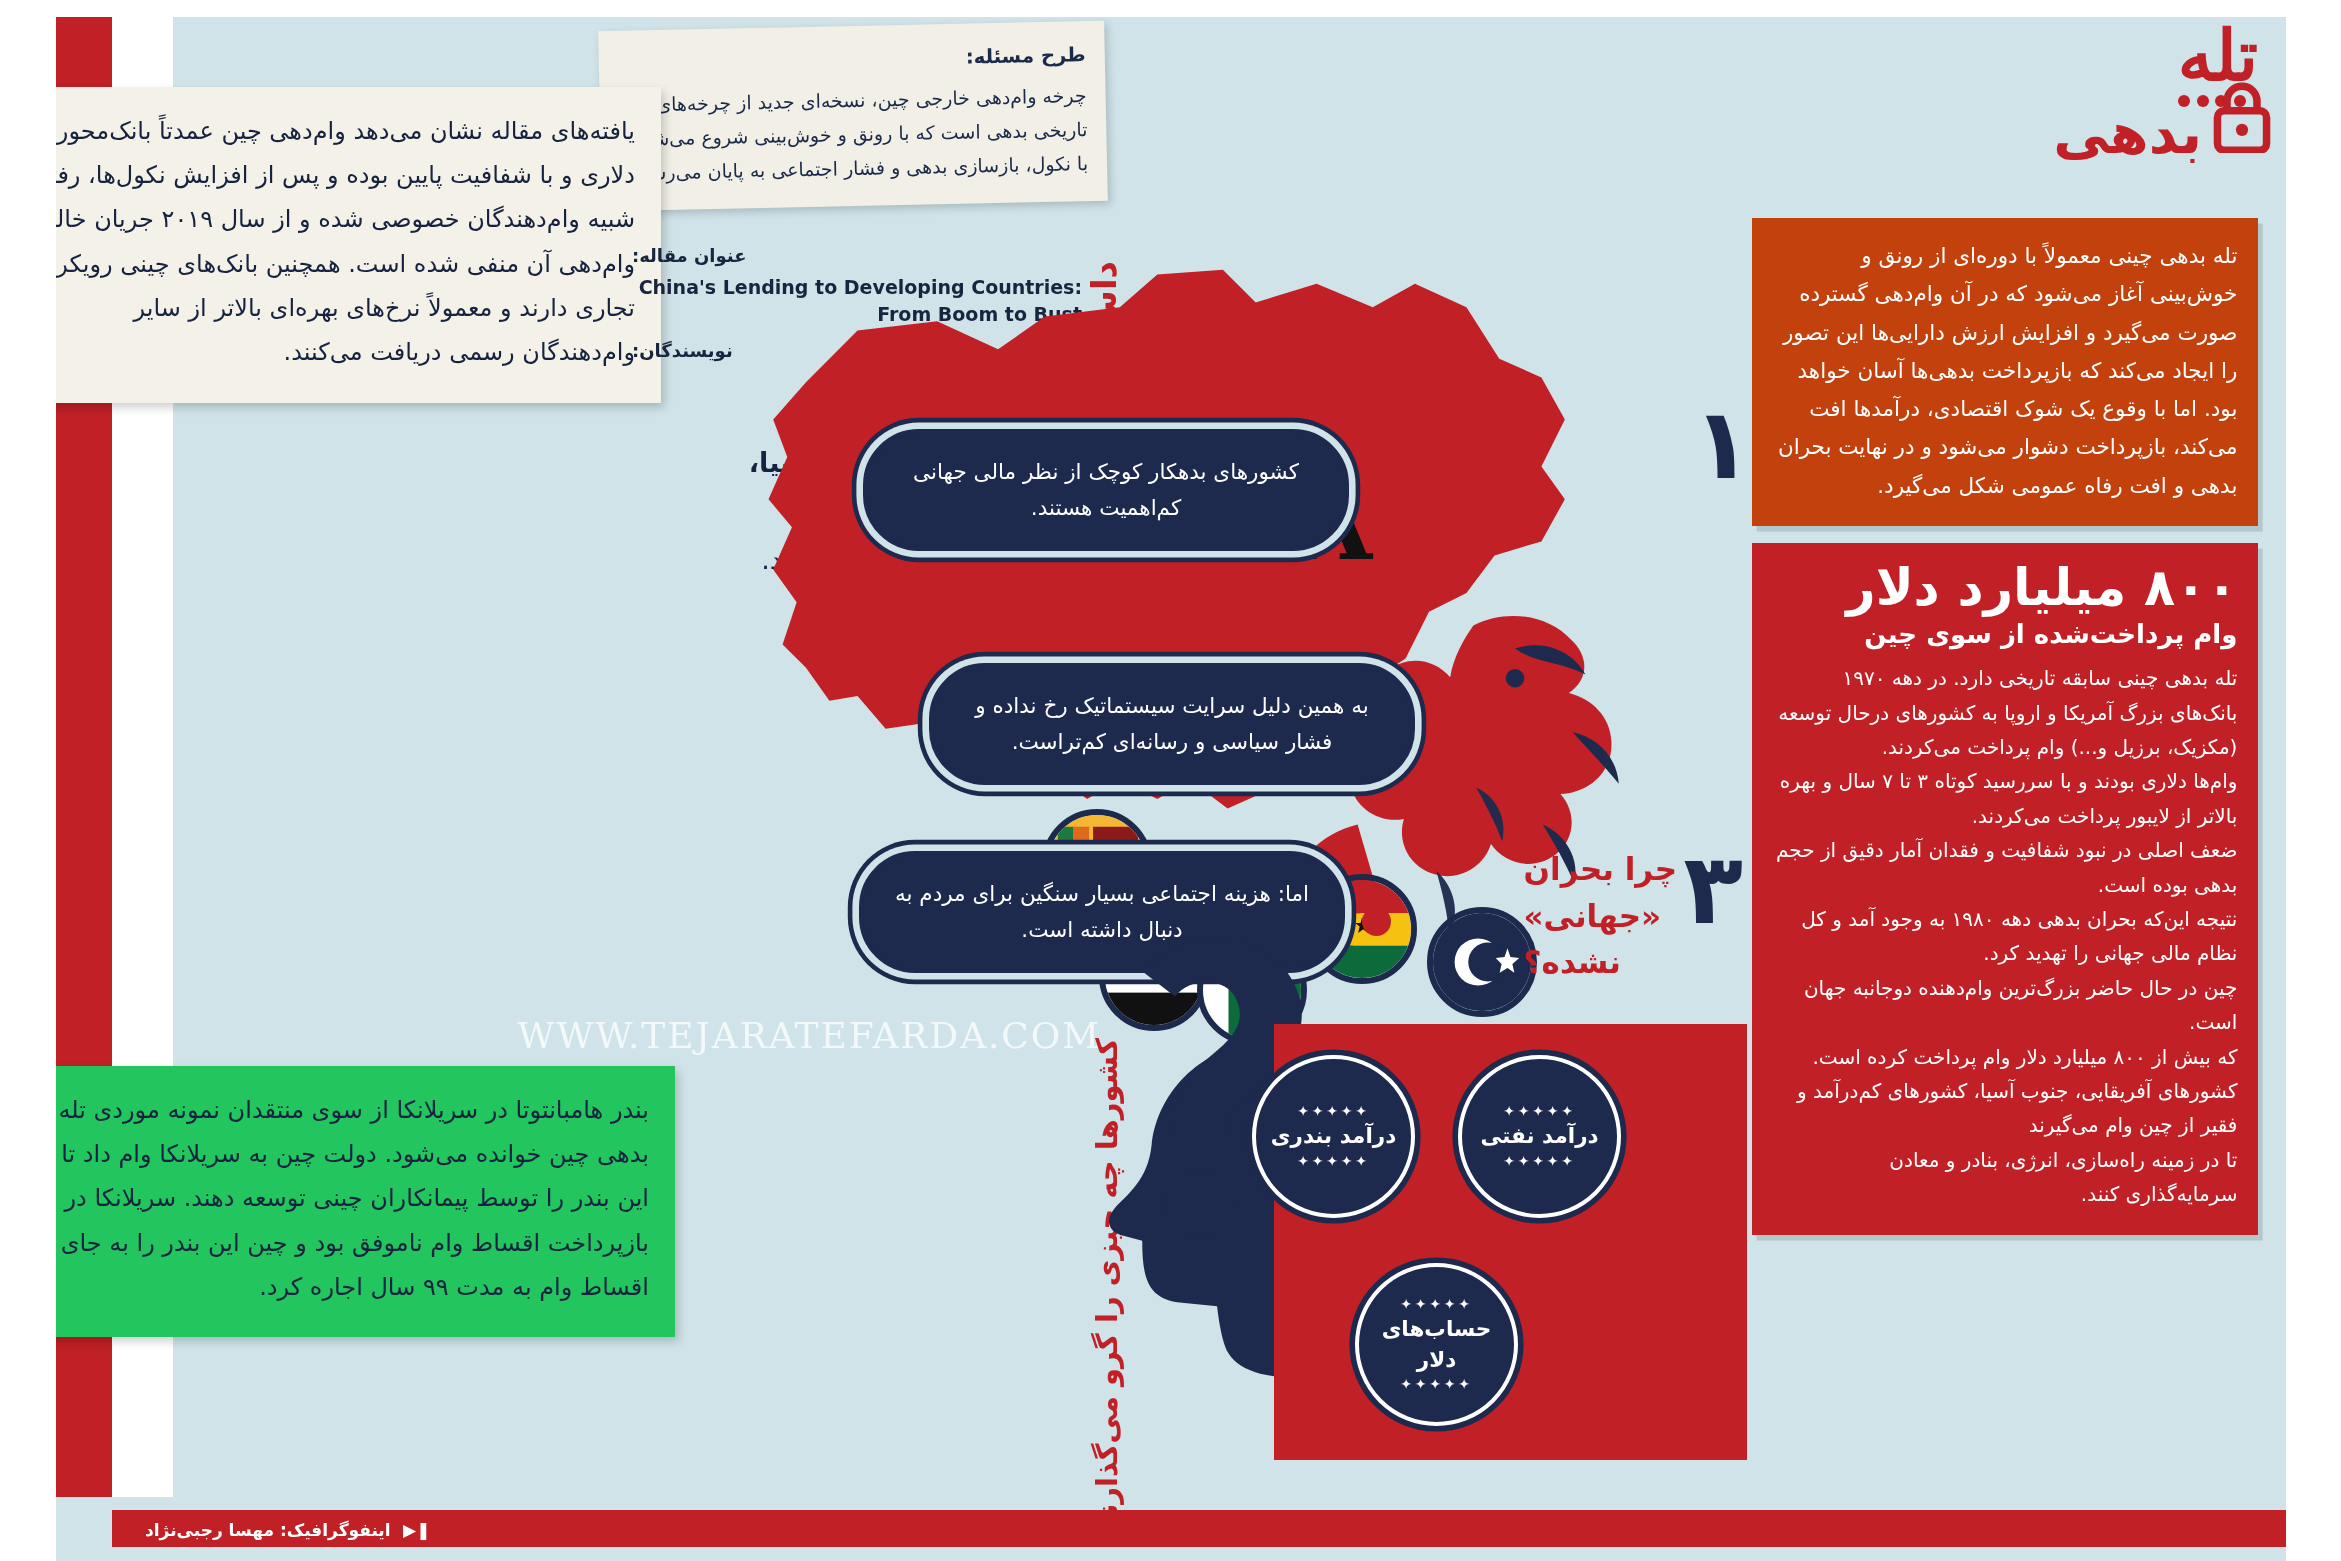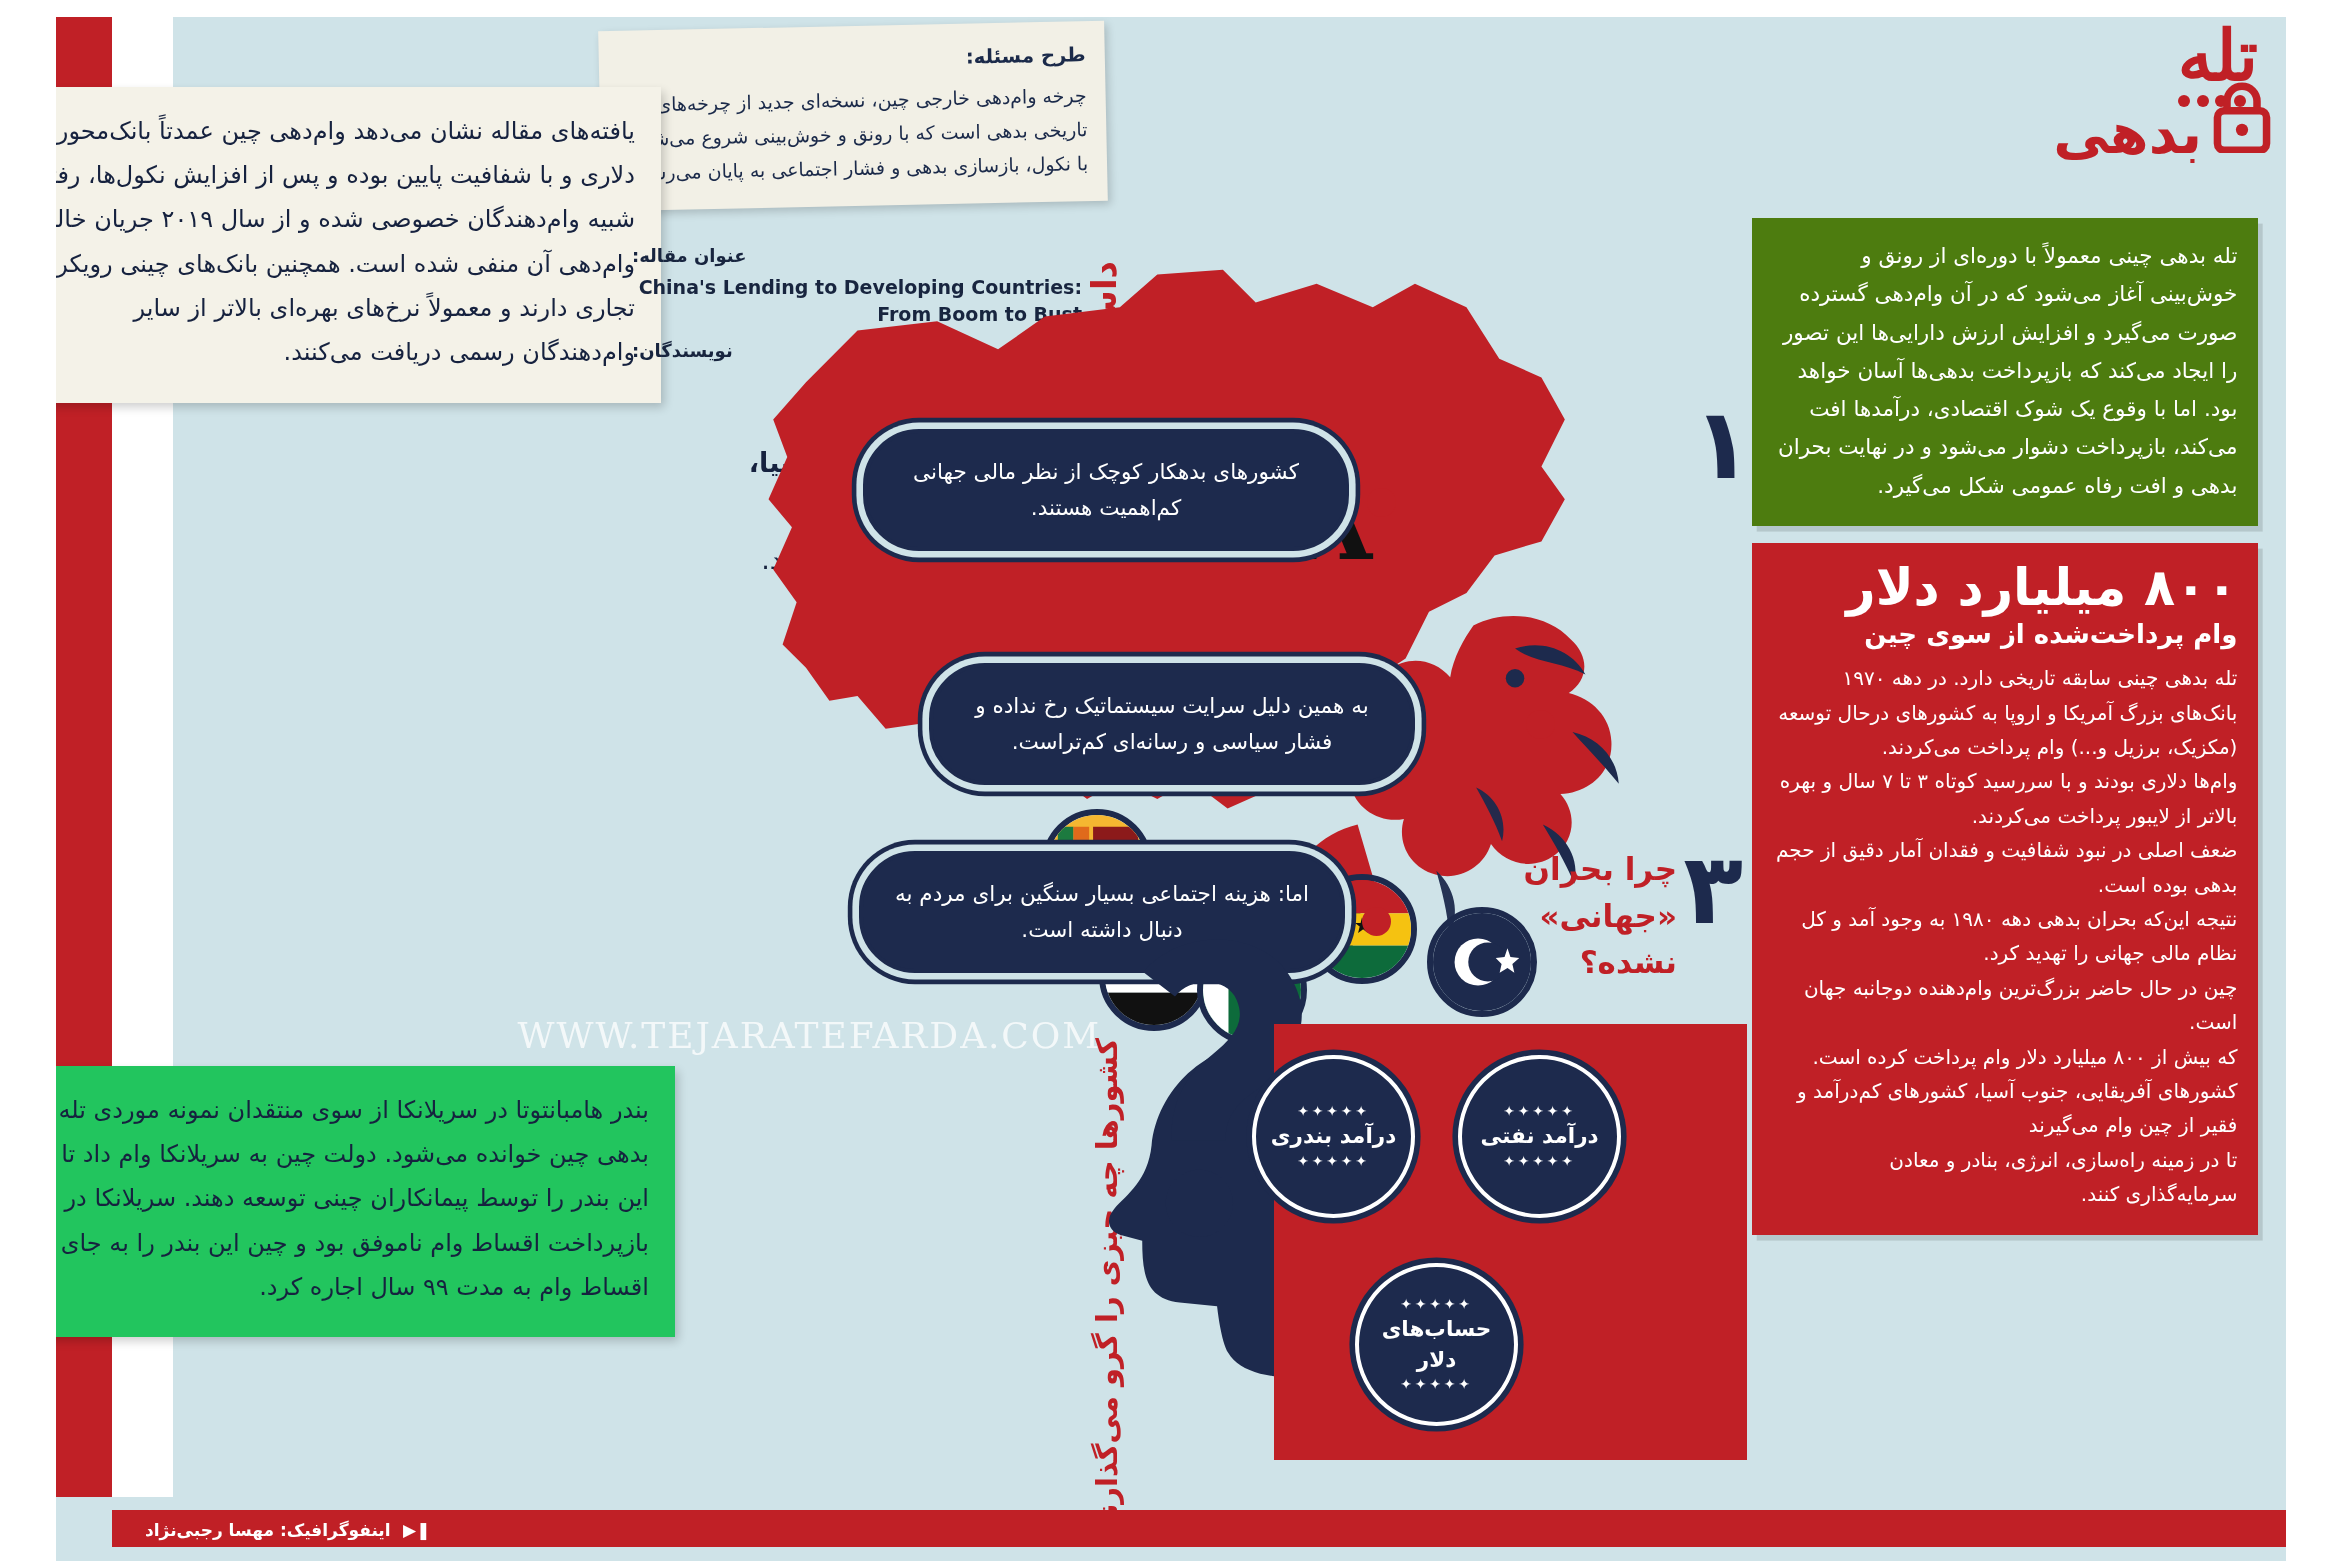--- a/index.html
+++ b/index.html
@@ -92,21 +92,21 @@
     box-shadow:3.7px 4.7px 9.4px rgba(0,0,0,.20);
     direction:rtl;text-align:right;
     font-size:24px;line-height:1.85;color:#16223f;
   }
 
   
   .right-col{
     position:absolute;top:201px;right:28px;width:506px;
   }
   .red-box{
-    background:#4d7c0f;color:#ffffff;
+    background:#c2410c;color:#ffffff;
     padding:19px 20.6px 21.5px 20.6px;
     direction:rtl;text-align:right;
     font-size:21.5px;line-height:1.78;
     box-shadow:4.7px 5.6px 0 rgba(0,0,0,.12);
   }
   .red-box2{
     margin-top:17px;
     background:#c02026;color:#ffffff;
     padding:17px 20.6px 23.4px 20.6px;
     direction:rtl;text-align:right;
@@ -175,21 +175,21 @@
     width:422px;
   }
   .pill-dot{
     position:absolute;width:29px;height:29px;border-radius:50%;background:#c02026;
   }
 
   
   .why{
     position:absolute;top:829px;right:609px;
     color:#c02026;font-weight:bold;font-size:31px;line-height:1.5;
-    direction:rtl;text-align:right;
+    direction:rtl;text-align:left;
   }
   .num3{
     position:absolute;top:815px;right:543px;
     font-size:98px;font-weight:bold;color:#1d2a4d;
   }
   .num1{
     position:absolute;top:370px;right:534px;
     font-size:98px;font-weight:bold;color:#1d2a4d;
   }
 

